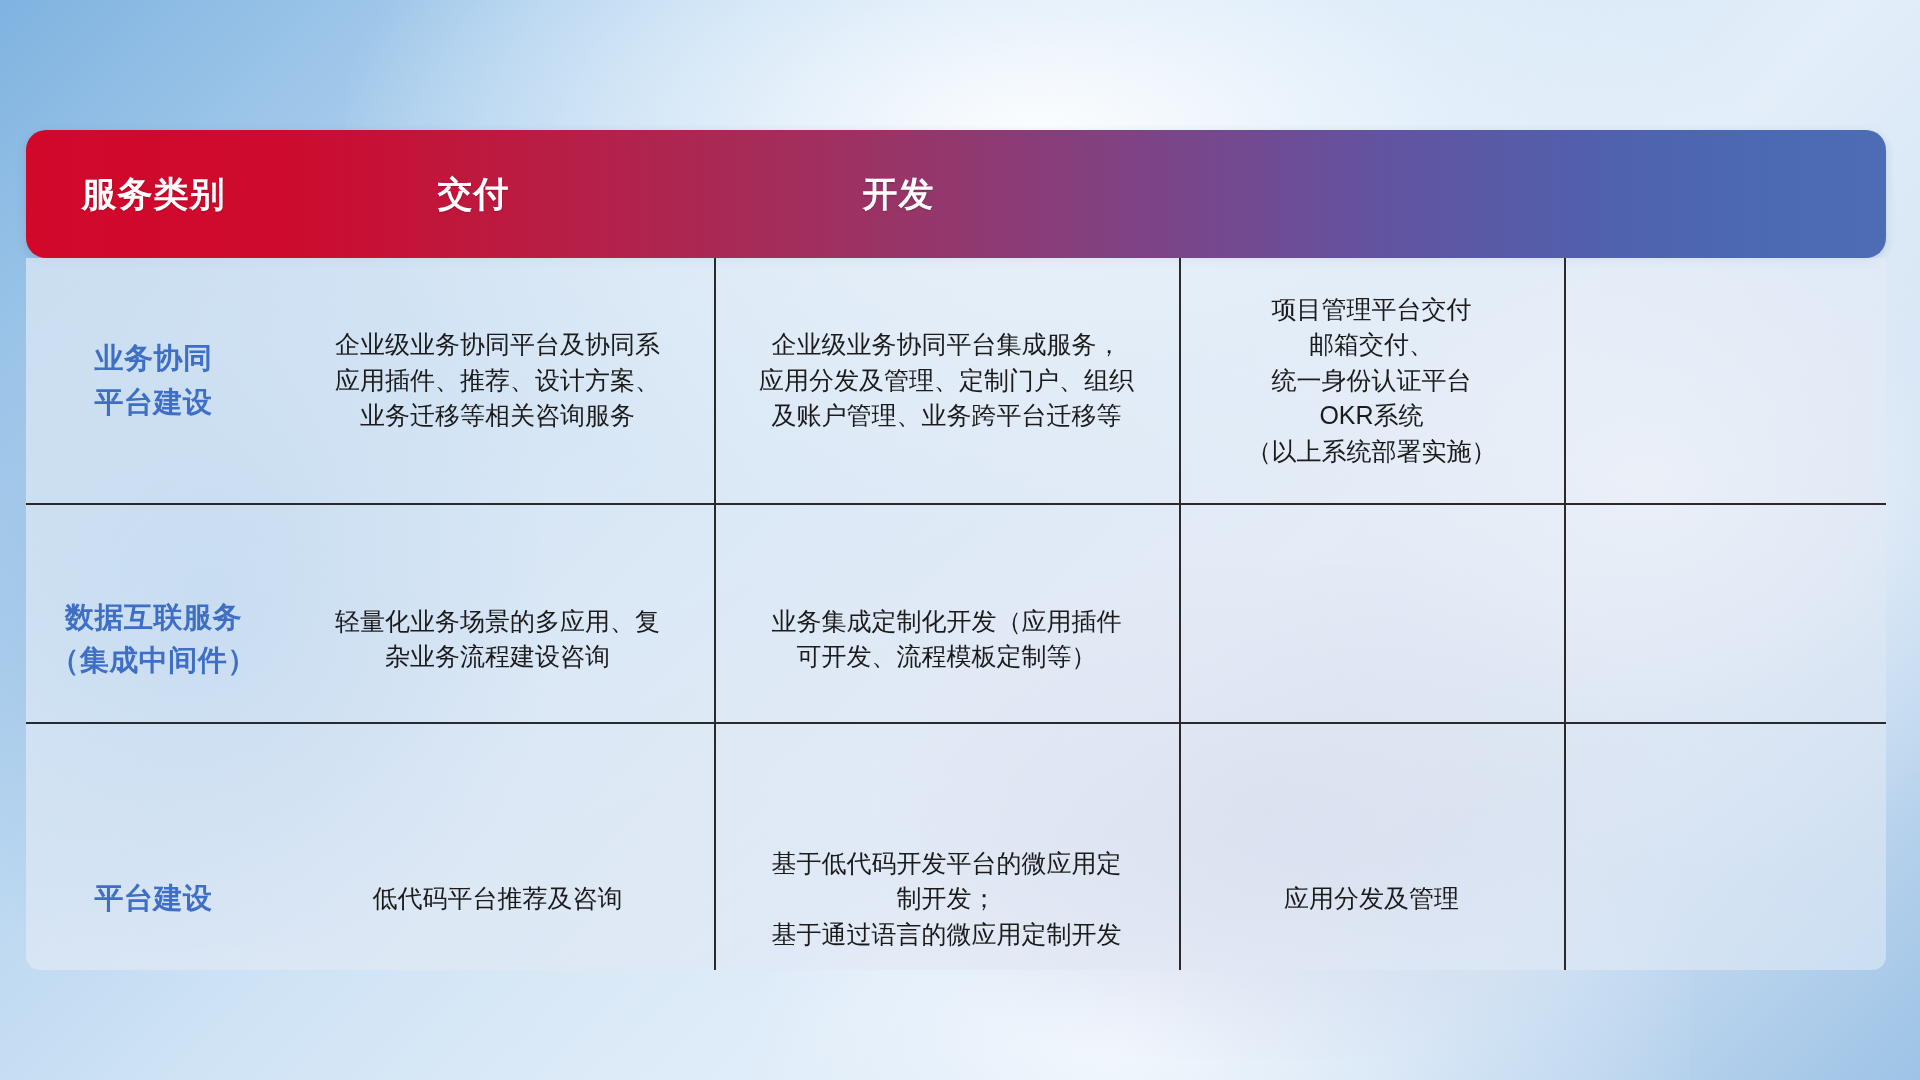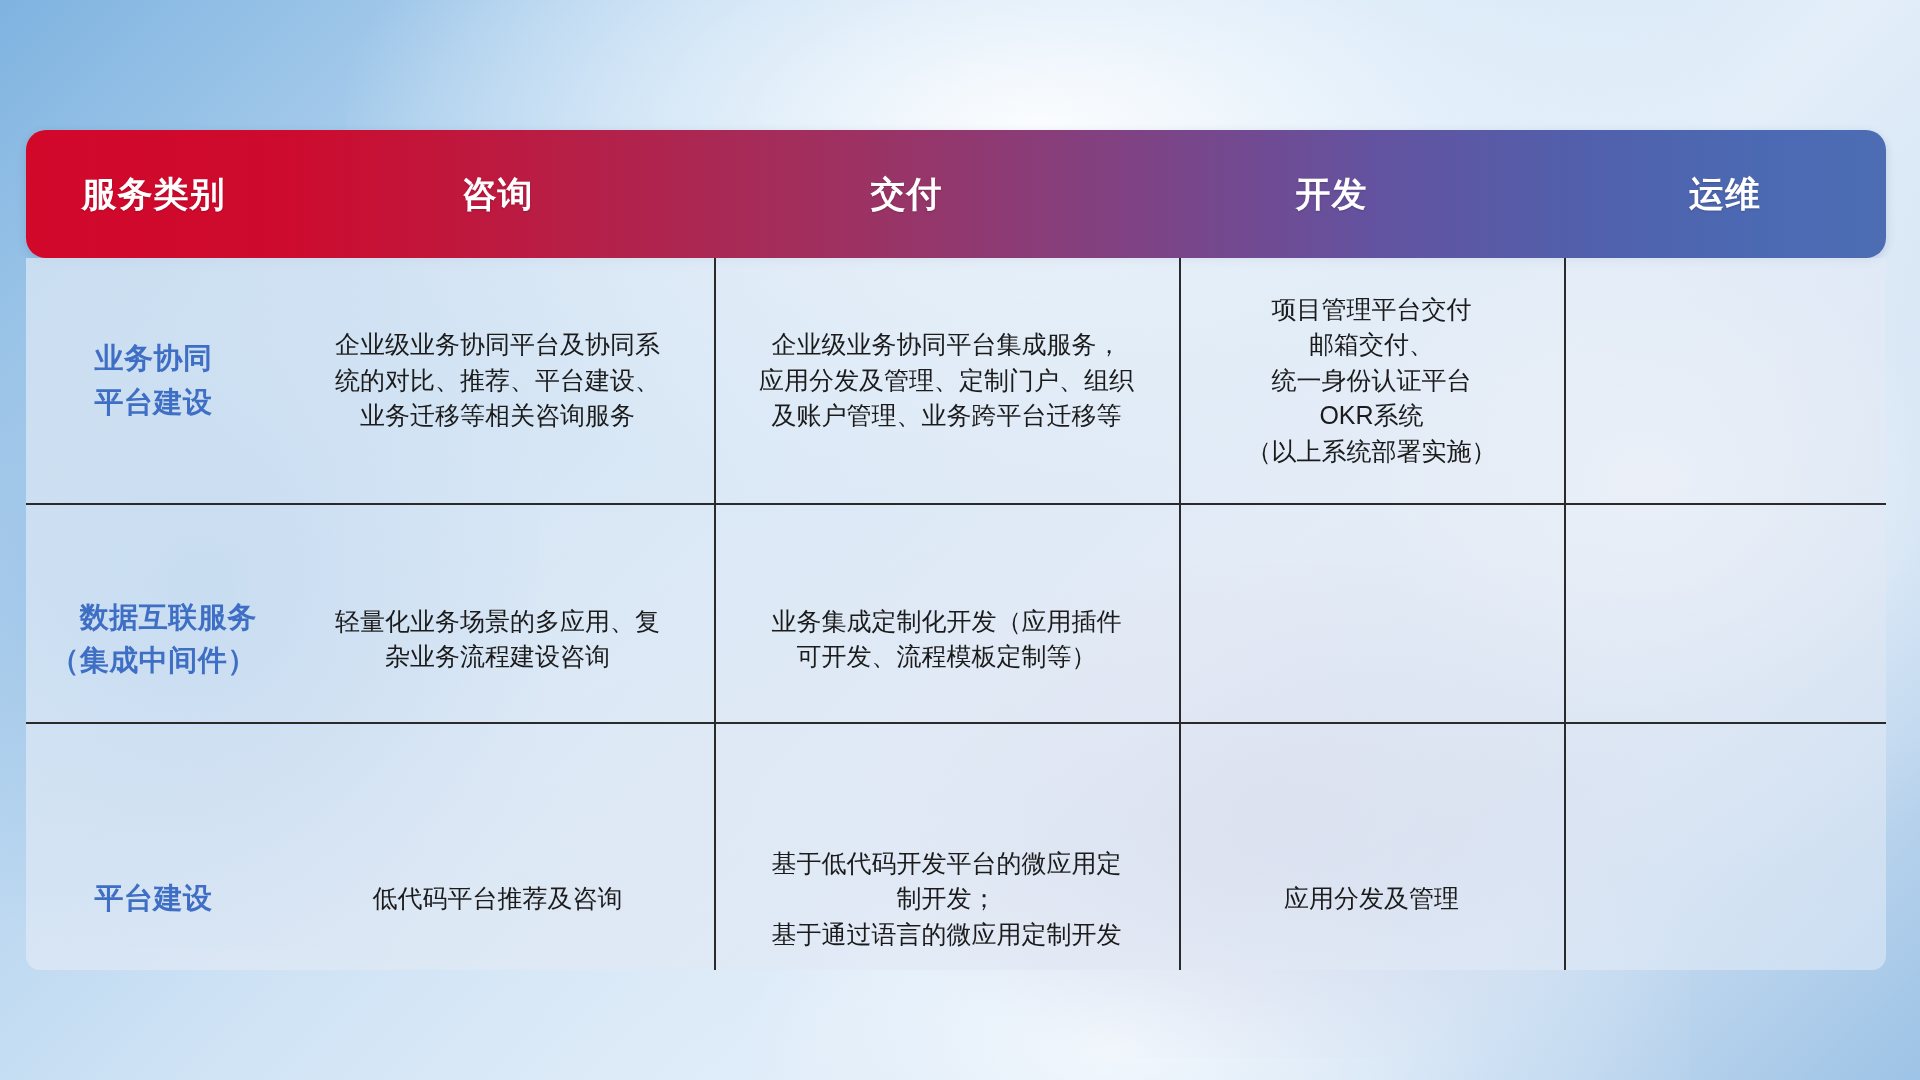--- a/index.html
+++ b/index.html
@@ -144,21 +144,20 @@
     line-height: 1.42;
     color: #1b1b1b;
     white-space: pre-line;
   }
   .cat-cell {
     color: #3f6fc4;
     font-weight: bold;
     font-size: 29px;
     line-height: 1.5;
     letter-spacing: 0.5px;
-    text-align: right;
   }
 
   
   .vline {
     position: absolute;
     top: 0;
     bottom: 0;
     width: 2px;
     background: #2a2a2a;
   }
@@ -184,33 +183,31 @@
 <div id="bg-glow-top"></div>
 <div id="bg-glow-right"></div>
 <div id="bg-glow-bottom"></div>
 <div id="bg-tint-left"></div>
 <div id="bg-tint-mauve"></div>
 
 <div id="table-card">
 
   <div id="table-header">
     <div class="hcell col-0">服务类别</div>
-    <div class="hcell col-1">咨询</div>
     <div class="hcell col-3">交付</div>
     <div class="hcell col-2">开发</div>
-    <div class="hcell col-4">运维</div>
   </div>
 
   <div id="table-body">
 
     <div class="trow" id="row-0">
       <div class="tcell cat-cell col-0">业务协同
 平台建设</div>
       <div class="tcell col-1">企业级业务协同平台及协同系
-统的对比、推荐、平台建设、
+应用插件、推荐、设计方案、
 业务迁移等相关咨询服务</div>
       <div class="tcell col-2">企业级业务协同平台集成服务，
 应用分发及管理、定制门户、组织
 及账户管理、业务跨平台迁移等</div>
       <div class="tcell col-3">项目管理平台交付
 邮箱交付、
 统一身份认证平台
 OKR系统
 （以上系统部署实施）</div>
       <div class="vline v1"></div>

